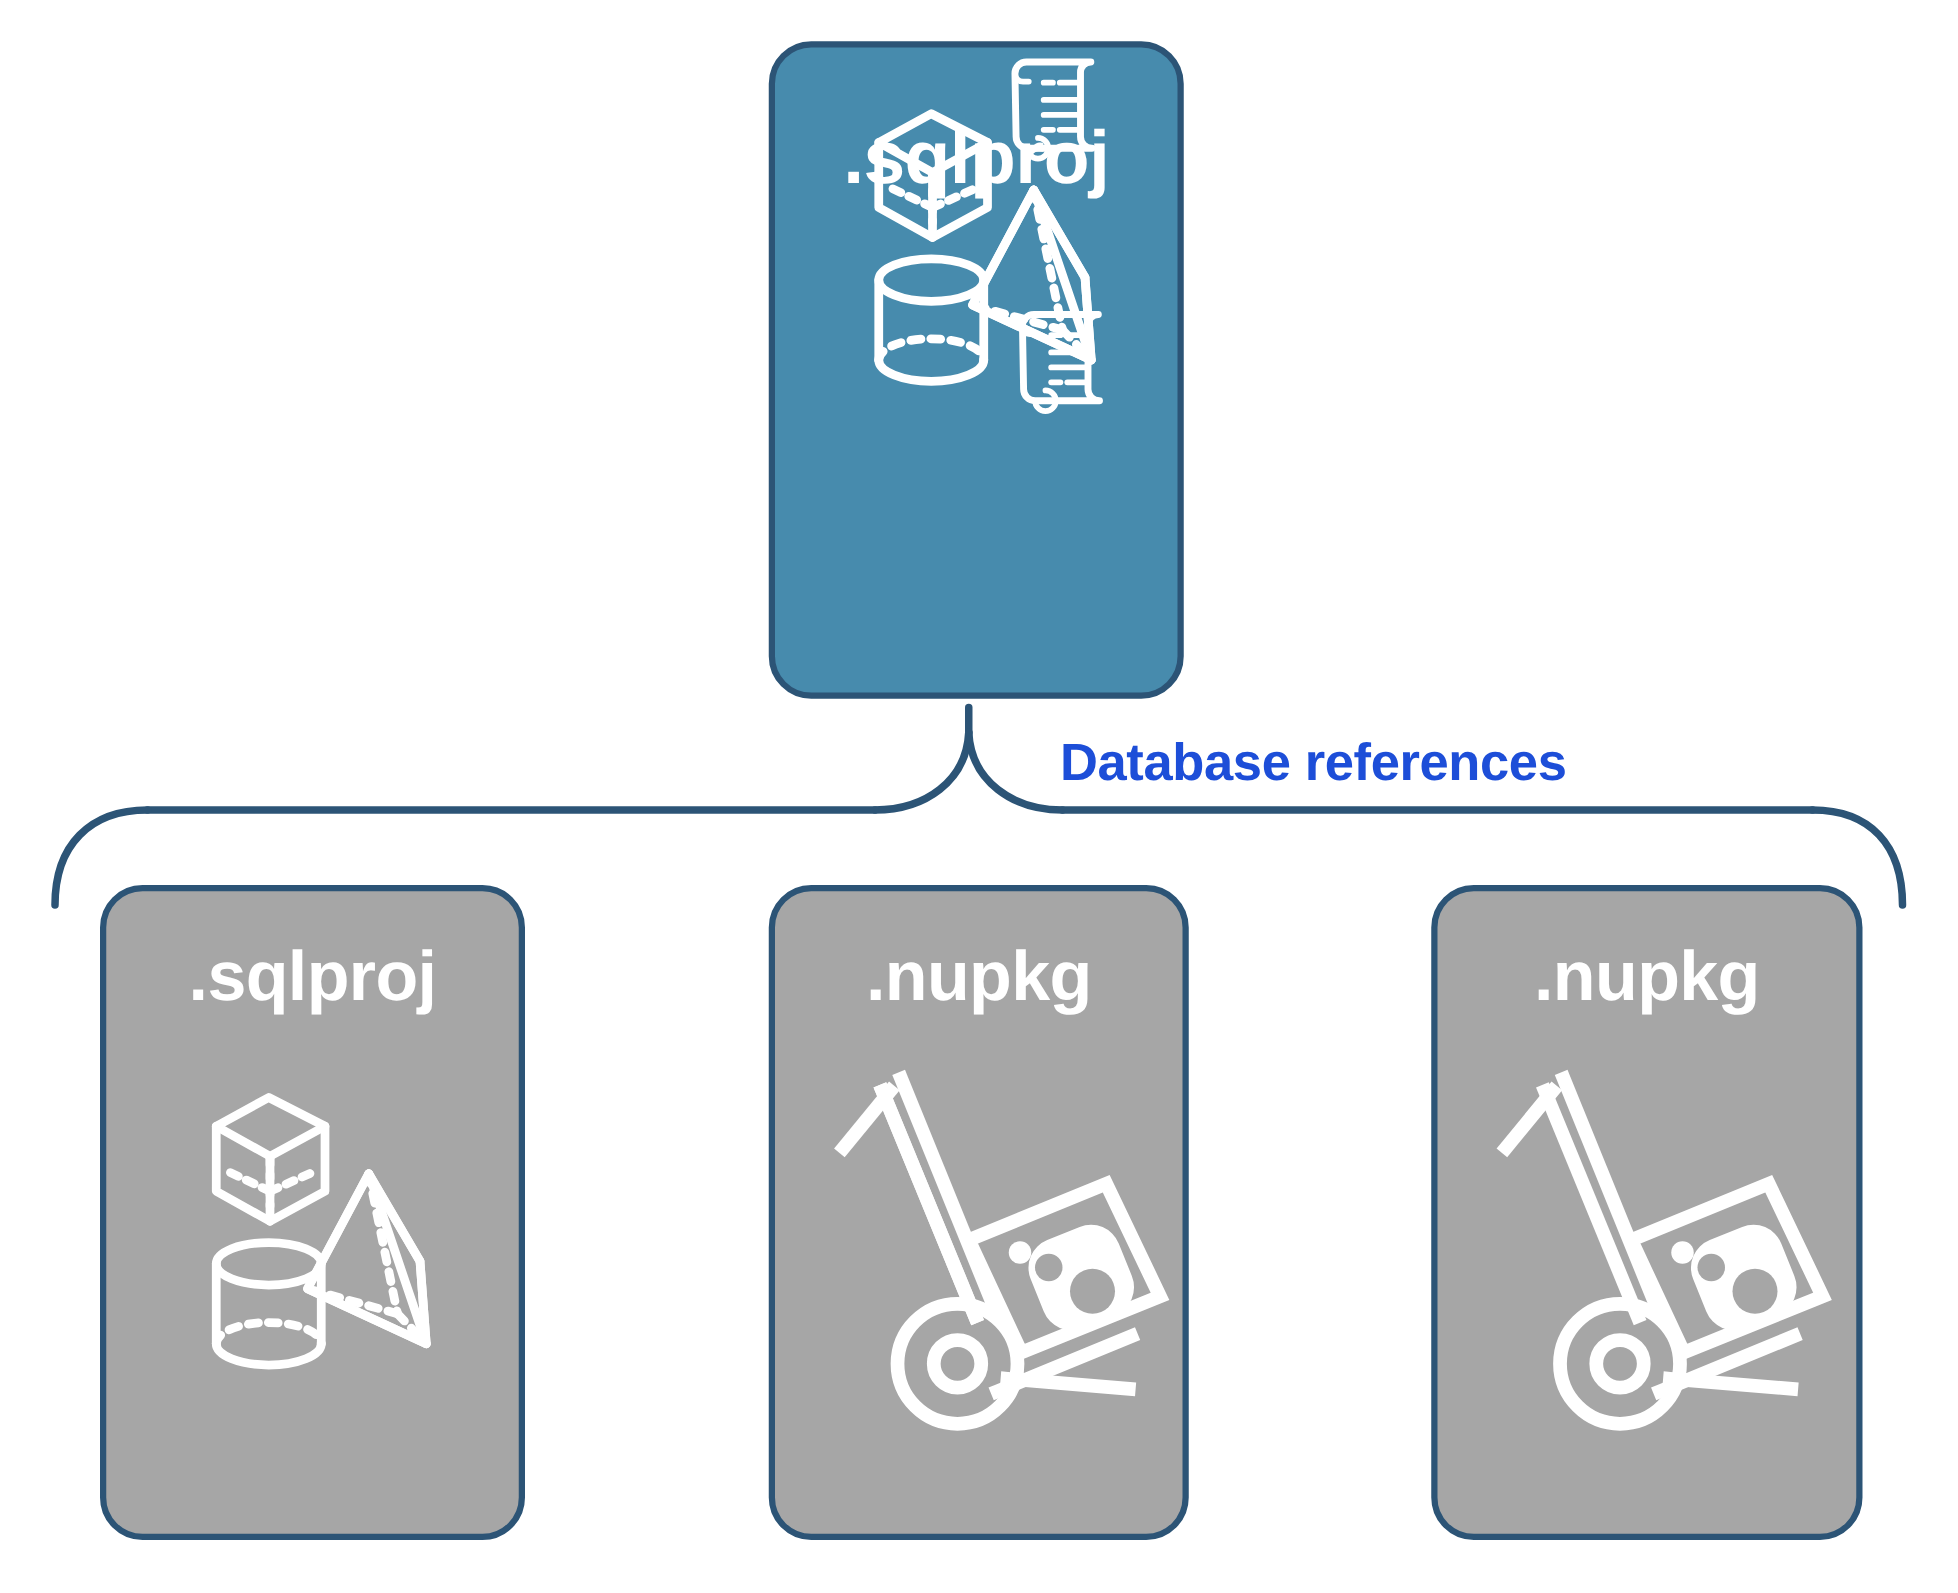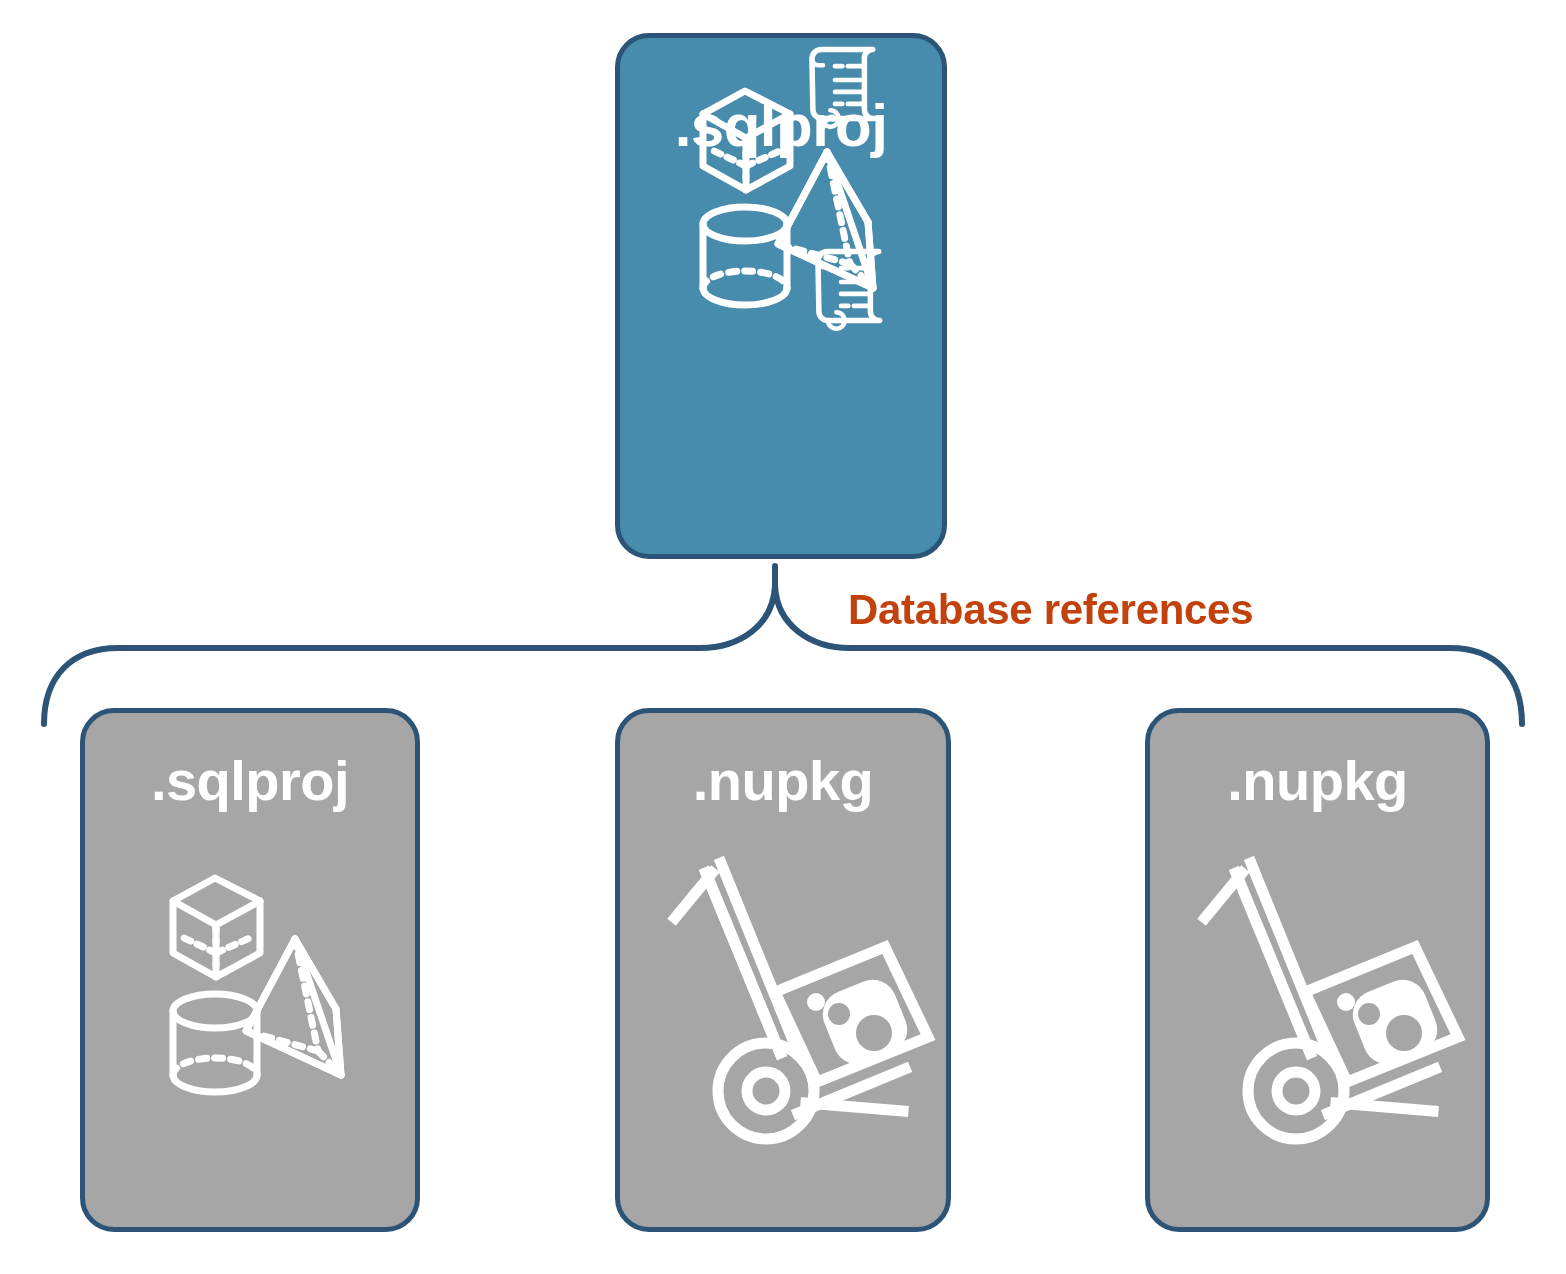--- a/index.html
+++ b/index.html
@@ -50,21 +50,21 @@
 
   .brace-layer {
     position: absolute;
     left: 0;
     top: 0;
     pointer-events: none;
   }
 
   .brace-label {
     position: absolute;
-    color: #c2410c;
+    color: #1d4ed8;
     font-weight: bold;
     font-size: 42px;
     letter-spacing: -0.3px;
     white-space: nowrap;
     user-select: none;
   }
 </style>
 </head>
 <body>
 

